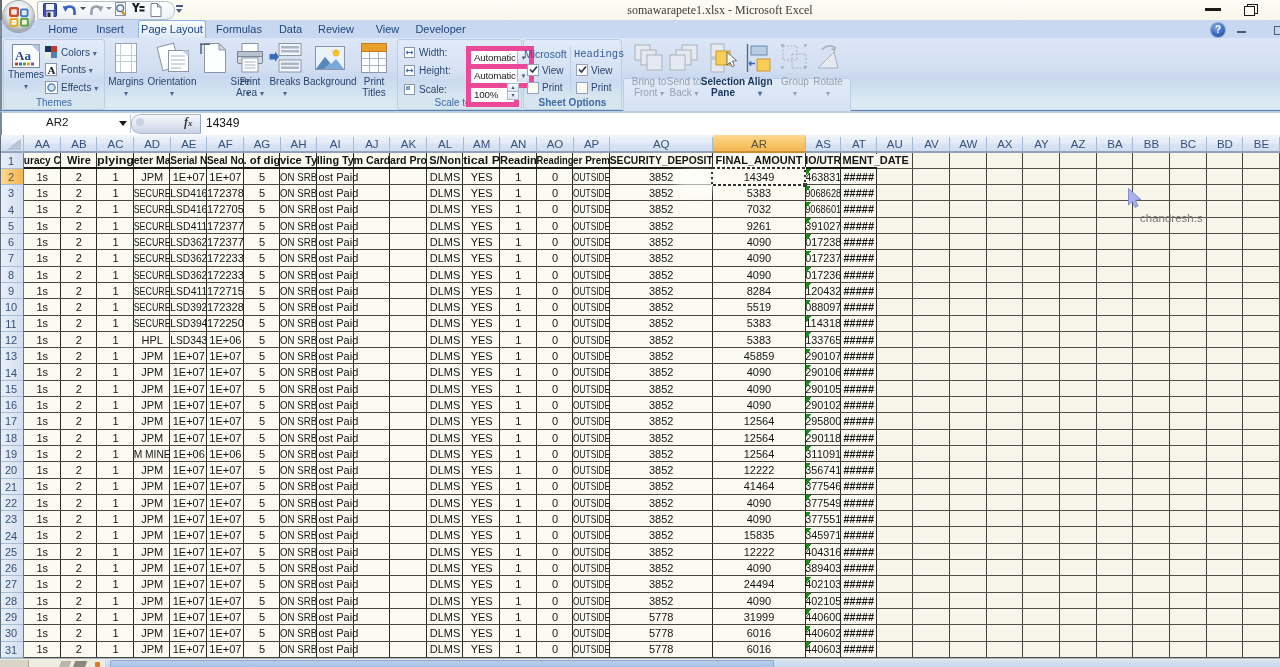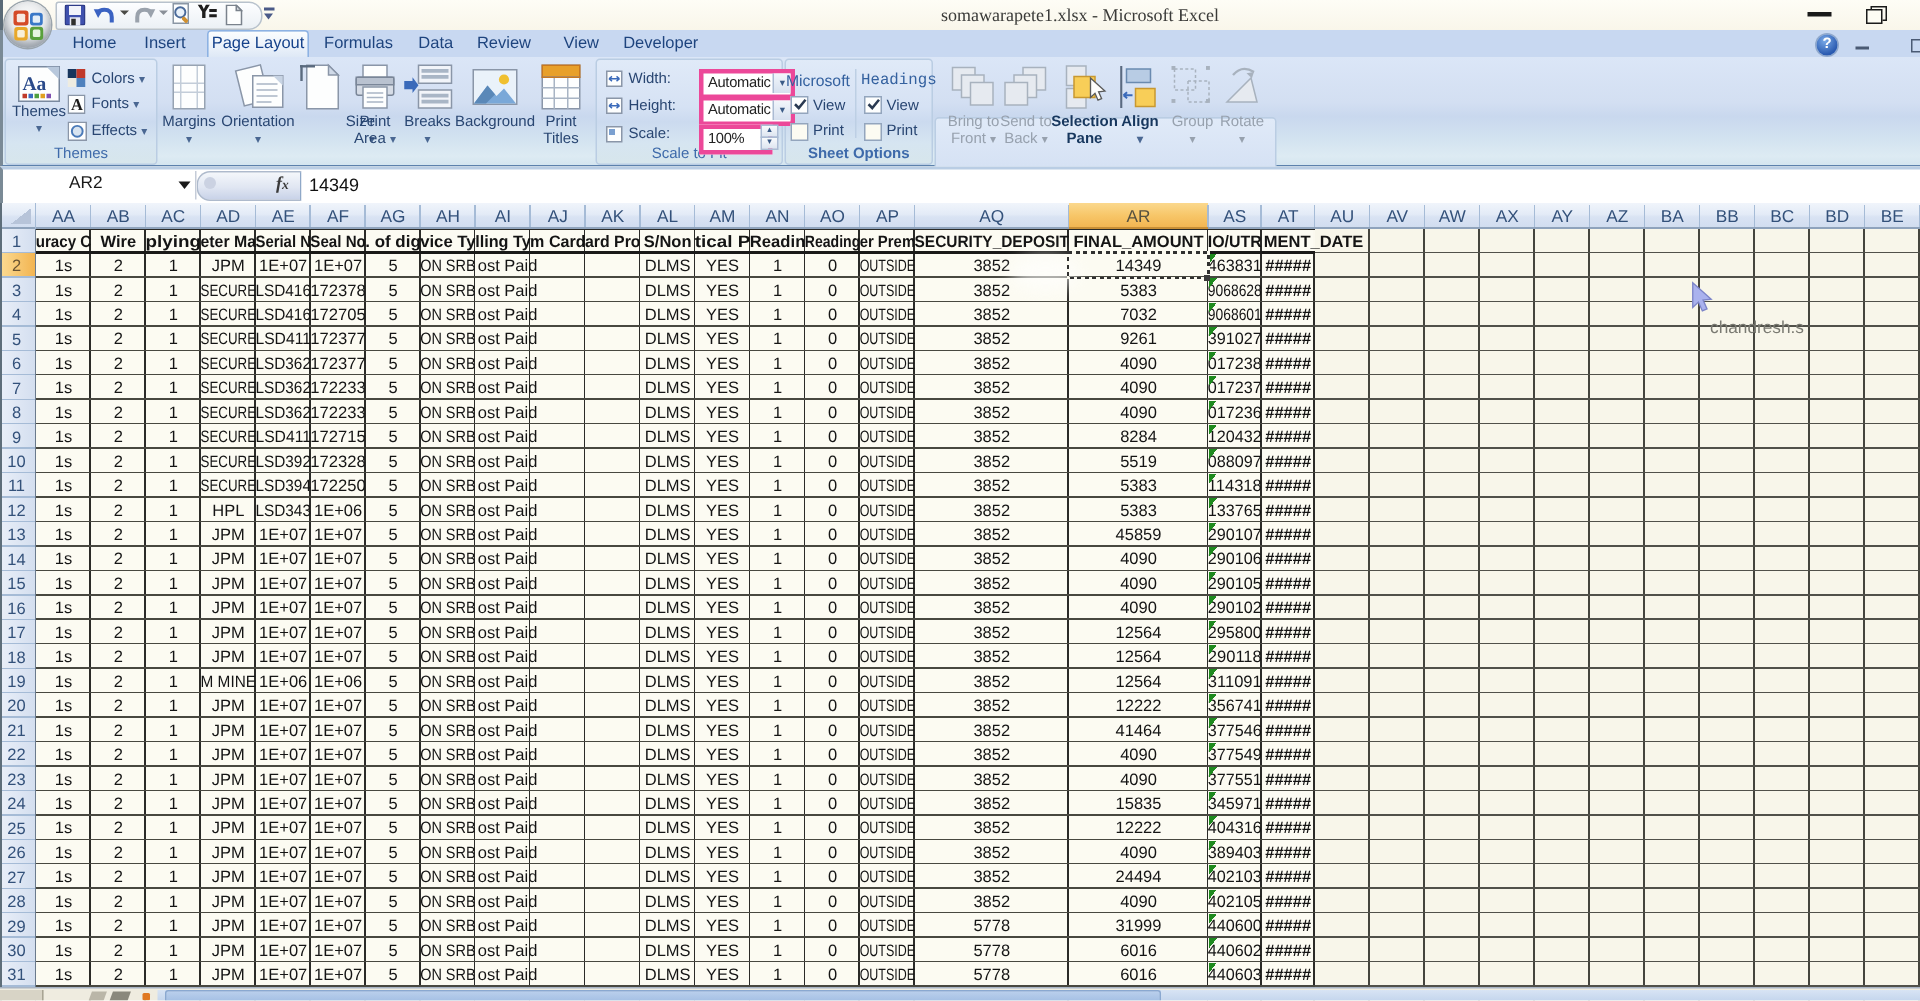--- a/index.html
+++ b/index.html
@@ -35,21 +35,21 @@
      border-top:1px solid #8094AC;}
   .launch:after{content:"";position:absolute;right:1px;bottom:1px;width:4px;height:4px;
      border-right:1.5px solid #8094AC;border-bottom:1.5px solid #8094AC;}
   .bicon{position:absolute;}  
   .blab{position:absolute;font-size:10px;color:#294672;text-align:center;line-height:10.5px;}
   .blab.gray{color:#97A1AE;}
   .dar{font-size:8px;color:#4A6792;}
   .dar.gray{color:#97A1AE;}
   .slab{position:absolute;font-size:10px;color:#294672;}
   
-  .combo{position:absolute;width:55px;height:14px;background:#fff;border:3px solid #ec4899;
+  .combo{position:absolute;width:55px;height:14px;background:#fff;border:5px solid #ec4899;
     font-size:9.8px;color:#222;padding-left:3px;line-height:13px;letter-spacing:-0.2px;}
   .combo .ar{position:absolute;right:0;top:0;width:11px;height:13px;
     background:linear-gradient(#F2F6FB,#D6E0EF);border-left:1px solid #ABBBD3;
     font-size:7px;color:#3A5A86;text-align:center;line-height:13px;}
   .chk{position:absolute;width:10px;height:10px;background:#FDFEFE;border:1px solid #93A5BD;}
   
   #fbar{left:0;top:111px;width:1280px;height:23px;background:#fff;border-left:2px solid #7A8A96;
      border-top:2px solid #B9CDE4;border-bottom:1.5px solid #A6BAD4;}
   #fxpill{left:131px;top:113.5px;width:68px;height:18px;border-radius:9px 0 0 9px;
      background:linear-gradient(#F4F7FB,#E0E6F2 55%,#C8D2E8);border:1px solid #AEBACC;border-right:1px solid #8FA8C8;}

